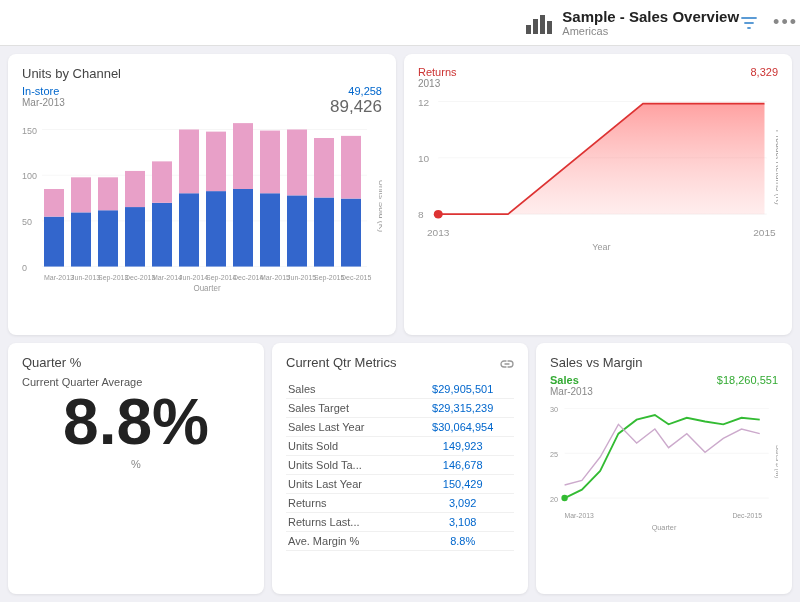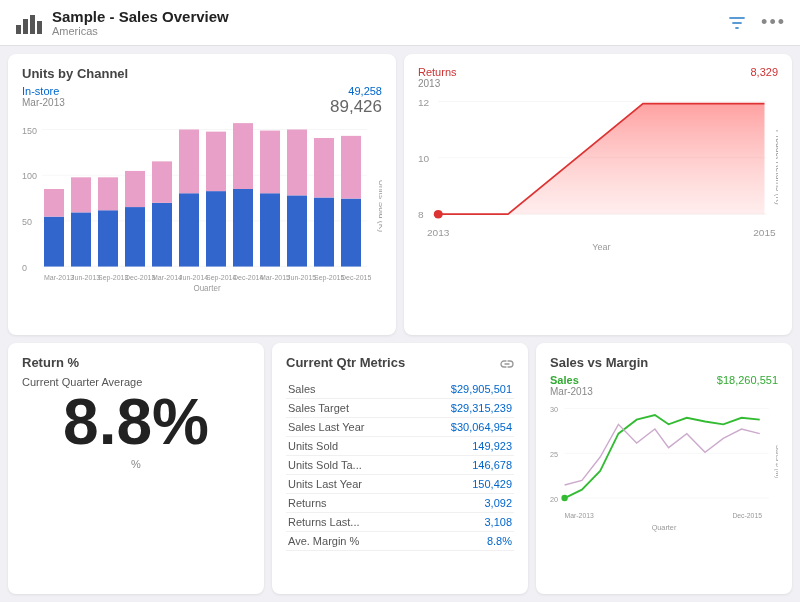--- a/index.html
+++ b/index.html
@@ -7,26 +7,25 @@
       font-family: -apple-system, BlinkMacSystemFont, 'Segoe UI', Arial, sans-serif;
       background: #f0f0f5;
       width: 800px;
       height: 602px;
       overflow: hidden;
       font-size: 12px;
       color: #333;
     }
     .header {
       background: white;
-      padding: 8px 14px;
+      padding: 8px 2px;
       display: flex;
       align-items: center;
-      justify-content: space-between;
+      justify-content: flex-end;
       border-bottom: 1px solid #e0e0e0;
-      gap: 46px;
     }
     .header-left {
       display: flex;
       align-items: center;
       gap: 10px;
     }
     .header-icon {
       width: 28px;
       height: 28px;
     }
@@ -42,21 +41,21 @@
     }
     .card {
       background: white;
       border-radius: 8px;
       padding: 12px 14px;
       box-shadow: 0 1px 3px rgba(0,0,0,0.08);
       overflow: hidden;
     }
     .card-title {
       font-size: 13px;
-      font-weight: 700;
+      font-weight: 400;
       color: #444;
       margin-bottom: 4px;
     }
     
     .units-card {
       grid-column: 1;
       grid-row: 1;
     }
     .chart-legend {
       display: flex;
@@ -153,21 +152,21 @@
     .metrics-table td {
       padding: 3px 2px;
     }
     .metrics-table td:first-child {
       color: #555;
       width: 55%;
     }
     .metrics-table td:last-child {
       color: #0066cc;
       font-weight: 500;
-      text-align: right;
+      text-align: center;
     }
     .sales-legend {
       display: flex;
       justify-content: space-between;
       margin-bottom: 2px;
     }
     .sales-label {
       font-size: 11px;
       color: #33aa33;
       font-weight: 600;
@@ -328,21 +327,21 @@
         <text x="308" y="135" font-size="9" fill="#999" text-anchor="middle">2015</text>
 
         <text x="163" y="148" font-size="8" fill="#999" text-anchor="middle">Year</text>
       </svg>
     </div>
   </div>
 
   <div style="grid-column:1/3;display:grid;grid-template-columns:1fr 1fr 1fr;gap:8px;">
 
     <div class="card">
-      <div class="card-title">Return %</div>
+      <div class="card-title">Quarter %</div>
       <div class="margin-avg-label">Current Quarter Average</div>
       <div class="margin-value">8.8%</div>
       <div class="margin-footer">%</div>
     </div>
 
     <div class="card">
       <div class="metrics-header">
         <div class="card-title">Current Qtr Metrics</div>
         <svg width="14" height="14" viewBox="0 0 14 14" style="cursor:pointer;">
           <path d="M6 4H4a3 3 0 000 6h2M8 4h2a3 3 0 010 6H8M5 7h4" stroke="#999" stroke-width="1.3" fill="none" stroke-linecap="round"></path>

